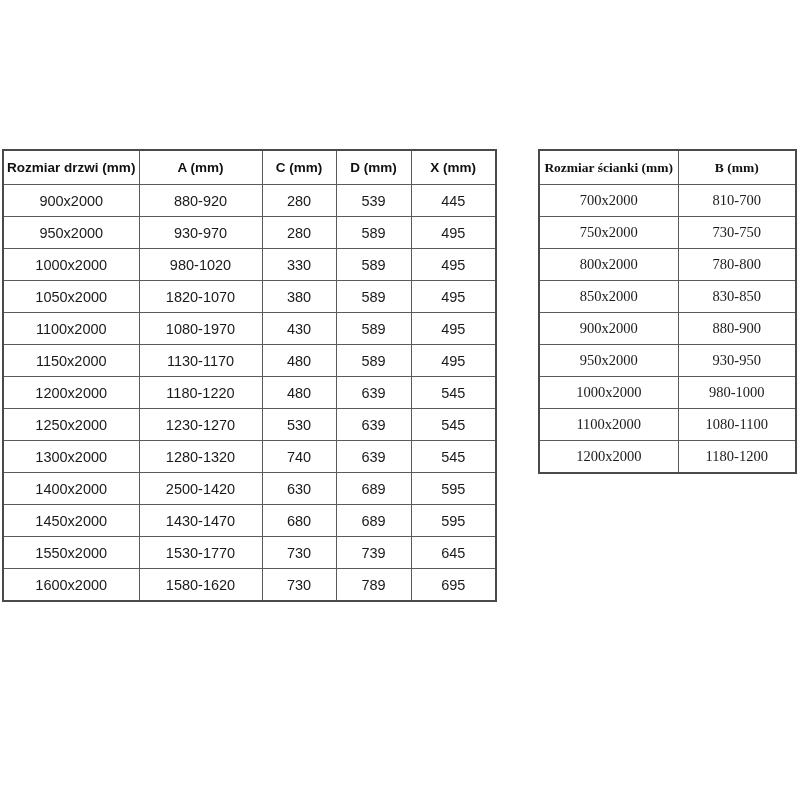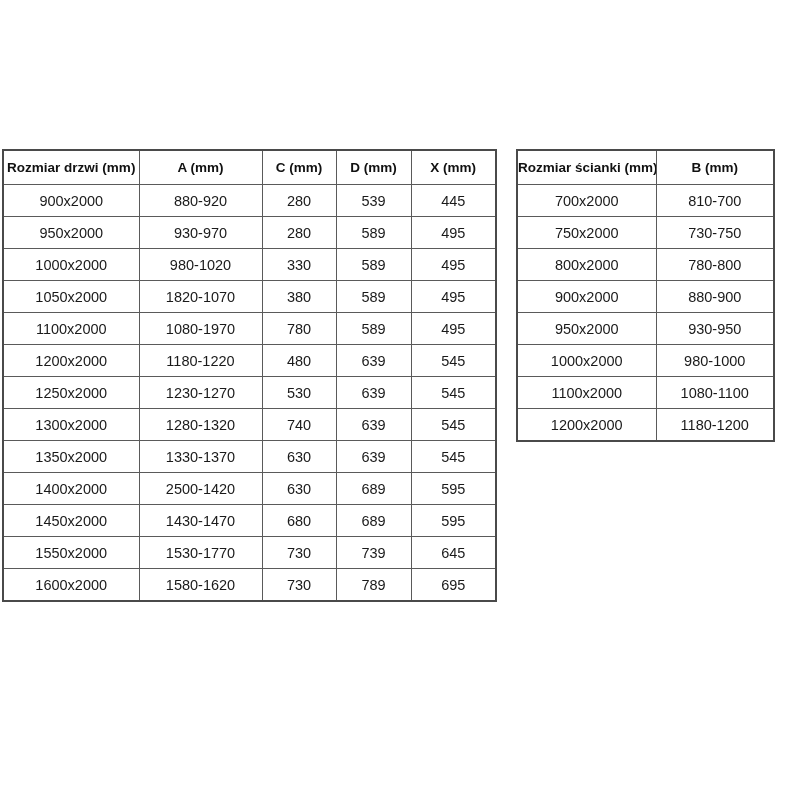--- a/index.html
+++ b/index.html
@@ -48,22 +48,23 @@
     height: 31px;
     font-size: 14.5px;
     font-weight: normal;
     color: #1a1a1a;
   }
   #doors-table {
     left: 2px;
     width: 493px;
   }
   #walls-table {
-    left: 516px;
+    left: 538px;
     width: 257px;
+    font-family: Liberation Serif, serif;
   }
 </style>
 </head>
 <body>
 
 <div class="canvas">
 
   <table id="doors-table" class="spec-table">
     <colgroup>
       <col style="width:136px">
@@ -106,21 +107,28 @@
         <tr>
           <td>1050x2000</td>
           <td>1820-1070</td>
           <td>380</td>
           <td>589</td>
           <td>495</td>
         </tr>
         <tr>
           <td>1100x2000</td>
           <td>1080-1970</td>
-          <td>780</td>
+          <td>430</td>
+          <td>589</td>
+          <td>495</td>
+        </tr>
+        <tr>
+          <td>1150x2000</td>
+          <td>1130-1170</td>
+          <td>480</td>
           <td>589</td>
           <td>495</td>
         </tr>
         <tr>
           <td>1200x2000</td>
           <td>1180-1220</td>
           <td>480</td>
           <td>639</td>
           <td>545</td>
         </tr>
@@ -128,27 +136,20 @@
           <td>1250x2000</td>
           <td>1230-1270</td>
           <td>530</td>
           <td>639</td>
           <td>545</td>
         </tr>
         <tr>
           <td>1300x2000</td>
           <td>1280-1320</td>
           <td>740</td>
-          <td>639</td>
-          <td>545</td>
-        </tr>
-        <tr>
-          <td>1350x2000</td>
-          <td>1330-1370</td>
-          <td>630</td>
           <td>639</td>
           <td>545</td>
         </tr>
         <tr>
           <td>1400x2000</td>
           <td>2500-1420</td>
           <td>630</td>
           <td>689</td>
           <td>595</td>
         </tr>
@@ -194,20 +195,24 @@
         </tr>
         <tr>
           <td>750x2000</td>
           <td>730-750</td>
         </tr>
         <tr>
           <td>800x2000</td>
           <td>780-800</td>
         </tr>
         <tr>
+          <td>850x2000</td>
+          <td>830-850</td>
+        </tr>
+        <tr>
           <td>900x2000</td>
           <td>880-900</td>
         </tr>
         <tr>
           <td>950x2000</td>
           <td>930-950</td>
         </tr>
         <tr>
           <td>1000x2000</td>
           <td>980-1000</td>

